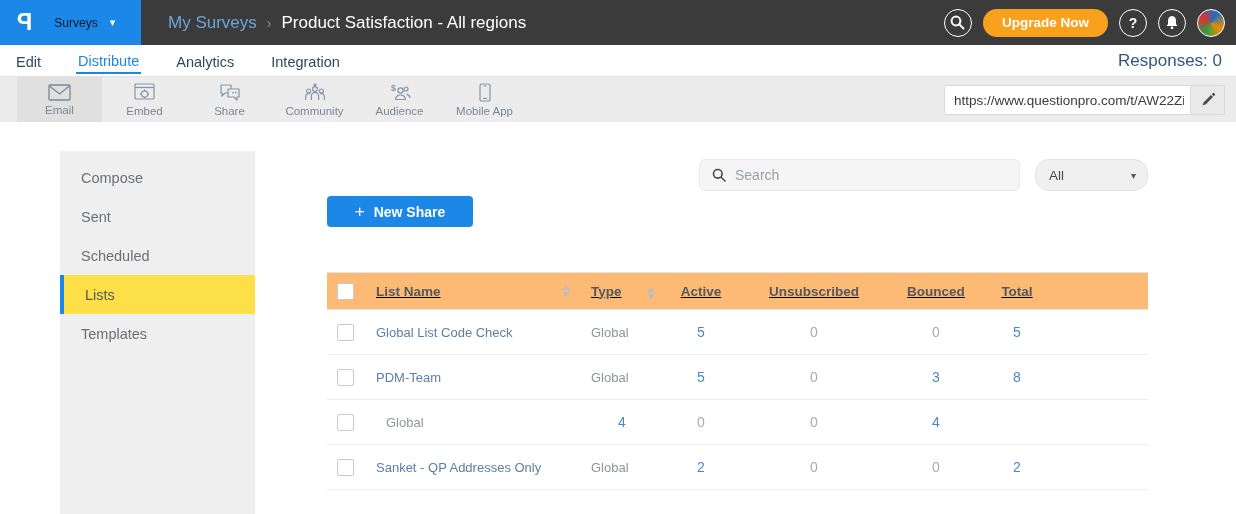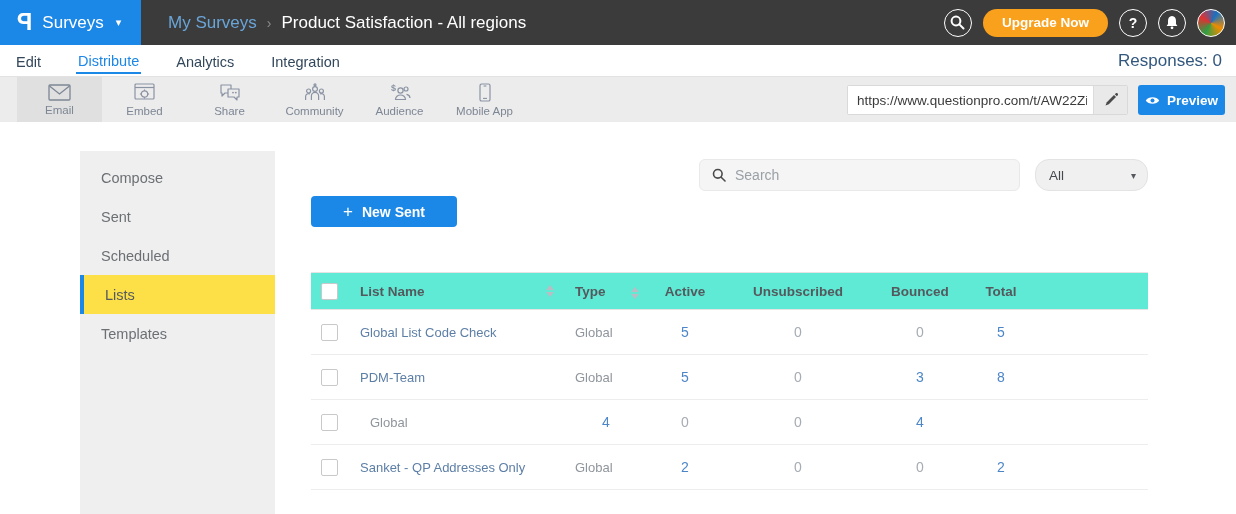--- a/index.html
+++ b/index.html
@@ -4,21 +4,21 @@
 <style>
   * { margin:0; padding:0; box-sizing:border-box; }
   html,body { width:1236px; height:514px; overflow:hidden; background:#fff;
     font-family:"Liberation Sans", sans-serif; }
 
   
   .app-header { height:45px; background:#3b3b3b; display:flex; align-items:center; position:relative; }
   .brand { width:141px; height:45px; background:#1b87e6; display:flex; align-items:center;
     padding-left:17px; gap:10px; cursor:pointer; }
   .brand .logo { color:#fff; font-size:23px; font-weight:bold; transform:scaleX(-1); display:inline-block; }
-  .brand .prod { color:#ffffff; font-size:17px; }
+  .brand .prod { color:#0f172a; font-size:12px;margin-left:12px; }
   .brand .caret { color:#fff; font-size:11px; margin-left:2px; }
   .crumbs { display:flex; align-items:center; gap:10px; margin-left:27px; }
   .crumb-parent { color:#6aa5d8; font-size:17px; cursor:pointer; }
   .crumb-sep { color:#8d8d8d; font-size:14px; }
   .crumb-current { color:#fff; font-size:17px; }
   .header-right { position:absolute; right:11px; top:0; height:45px; display:flex; align-items:center; gap:11px; }
   .circle-btn { width:28px; height:28px; border:1.5px solid #fff; border-radius:50%;
     display:flex; align-items:center; justify-content:center; color:#fff; font-weight:bold;
     font-size:14px; cursor:pointer; background:transparent; }
   .upgrade { height:28px; border:none; border-radius:14px; background:#f9a11c; color:#fff;
@@ -48,21 +48,21 @@
     display:flex; overflow:hidden; }
   .url-box input { flex:1; border:none; outline:none; font-size:13.5px; color:#3a3a3a; padding:0 6px 0 9px;
     font-family:inherit; background:#fff; min-width:0; }
   .pencil-btn { width:34px; background:#e9e9e9; border:none; border-left:1px solid #dcdcdc;
     display:flex; align-items:center; justify-content:center; cursor:pointer; }
   .preview-btn { width:87px; height:30px; background:#1b87e6; color:#fff; border:none; border-radius:3px;
     font-weight:bold; font-size:13.5px; display:flex; align-items:center; justify-content:center; gap:7px;
     cursor:pointer; font-family:inherit; }
 
   
-  .content { display:flex; margin:29px 76px 0 80px; min-height:364px; }
+  .content { display:flex; margin:29px 76px 0 60px; min-height:364px;gap:36px; }
   .side { width:195px; background:#efefef; padding-top:7px; flex:none; }
   .side-item { height:39px; display:flex; align-items:center; padding-left:21px; font-size:14.5px;
     color:#6b7075; cursor:pointer; }
   .side-item.active { background:#fde047; border-left:4px solid #1b87e6; color:#55595e; }
   .main { flex:1; padding-left:36px; padding-right:12px; }
 
   .filter-row { display:flex; justify-content:flex-end; gap:15px; margin-top:8px; }
   .search-box { width:321px; height:32px; background:#f5f5f5; border:1px solid #e9e9e9; border-radius:6px;
     display:flex; align-items:center; padding-left:12px; gap:9px; }
   .search-box input { border:none; outline:none; background:transparent; font-size:14px; color:#444;
@@ -74,21 +74,21 @@
   .select-box .caret { font-size:10px; color:#55595e; }
 
   .new-list { margin-top:5px; width:146px; height:31px; background:#1b87e6; border:none; border-radius:4px;
     color:#fff; font-weight:bold; font-size:14px; display:flex; align-items:center; justify-content:center;
     gap:9px; cursor:pointer; font-family:inherit; }
   .new-list .plus { font-weight:normal; font-size:17px; line-height:1; }
 
   
   .table { margin-top:45px; }
   .tgrid { display:grid; grid-template-columns:40px 205px 100px 58px 168px 76px 86px 1fr; align-items:center; }
-  .thead { height:38px; background:#5eead4; border-top:1px solid #e4e4e4; border-bottom:1px solid #e4e4e4; }
+  .thead { height:38px; background:#fdba74; border-top:1px solid #e4e4e4; border-bottom:1px solid #e4e4e4;text-decoration:underline; }
   .th { font-weight:bold; font-size:13.5px; color:#55595e; }
   .th-name { display:flex; align-items:center; justify-content:space-between; padding-left:9px; }
   .th-type { display:flex; align-items:flex-end; gap:25px; padding-left:19px; }
   .th-num { text-align:center; }
   .trow { height:45px; border-bottom:1px solid #ededed; }
   .cb-cell { padding-left:10px; }
   .cb { width:17px; height:17px; border:1px solid #c9c9c9; border-radius:2px; background:#fff; cursor:pointer; }
   .name-cell { padding-left:9px; font-size:13px; color:#5d7fa6; cursor:pointer; }
   .type-cell { padding-left:19px; font-size:13px; color:#8f959c; }
   .num-cell { text-align:center; font-size:14px; color:#4d86c8; cursor:pointer; }
@@ -207,27 +207,20 @@
   <div class="dist-right">
     <div class="url-box">
       <input type="text" value="https://www.questionpro.com/t/AW22ZiOP" style="">
       <button class="pencil-btn">
         <svg width="14" height="14" viewBox="0 0 14 14">
           <path d="M1.5 12.5 L2.8 9.2 L10 2 L12 4 L4.8 11.2 Z" fill="#4a4a4a"></path>
           <path d="M10.8 1.2 L12.8 3.2 L13.6 2.4 A1.2 1.2 0 0 0 11.6 0.4 Z" fill="#4a4a4a"></path>
         </svg>
       </button>
     </div>
-    <button class="preview-btn">
-      <svg width="15" height="11" viewBox="0 0 15 11">
-        <path d="M0.8 5.5 C3.5 1.2 11.5 1.2 14.2 5.5 C11.5 9.8 3.5 9.8 0.8 5.5 Z" fill="#fff"></path>
-        <circle cx="7.5" cy="5.5" r="2" fill="#1b87e6"></circle>
-      </svg>
-      <span>Preview</span>
-    </button>
   </div>
 </div>
 
 <div class="content">
   <div class="side">
     <div class="side-item">Compose</div>
     <div class="side-item">Sent</div>
     <div class="side-item">Scheduled</div>
     <div class="side-item active">Lists</div>
     <div class="side-item">Templates</div>
@@ -243,21 +236,21 @@
         <input type="text" placeholder="Search" style="">
       </div>
       <div class="select-box">
         <span>All</span>
         <span class="caret">▾</span>
       </div>
     </div>
 
     <button class="new-list">
       <span class="plus">+</span>
-      <span>New Sent</span>
+      <span>New Share</span>
     </button>
 
     <div class="table">
       <div class="tgrid thead">
         <div class="cb-cell">
           <div class="cb"></div>
         </div>
         <div class="th th-name">
           <span>List Name</span>
           <span class="sort">

